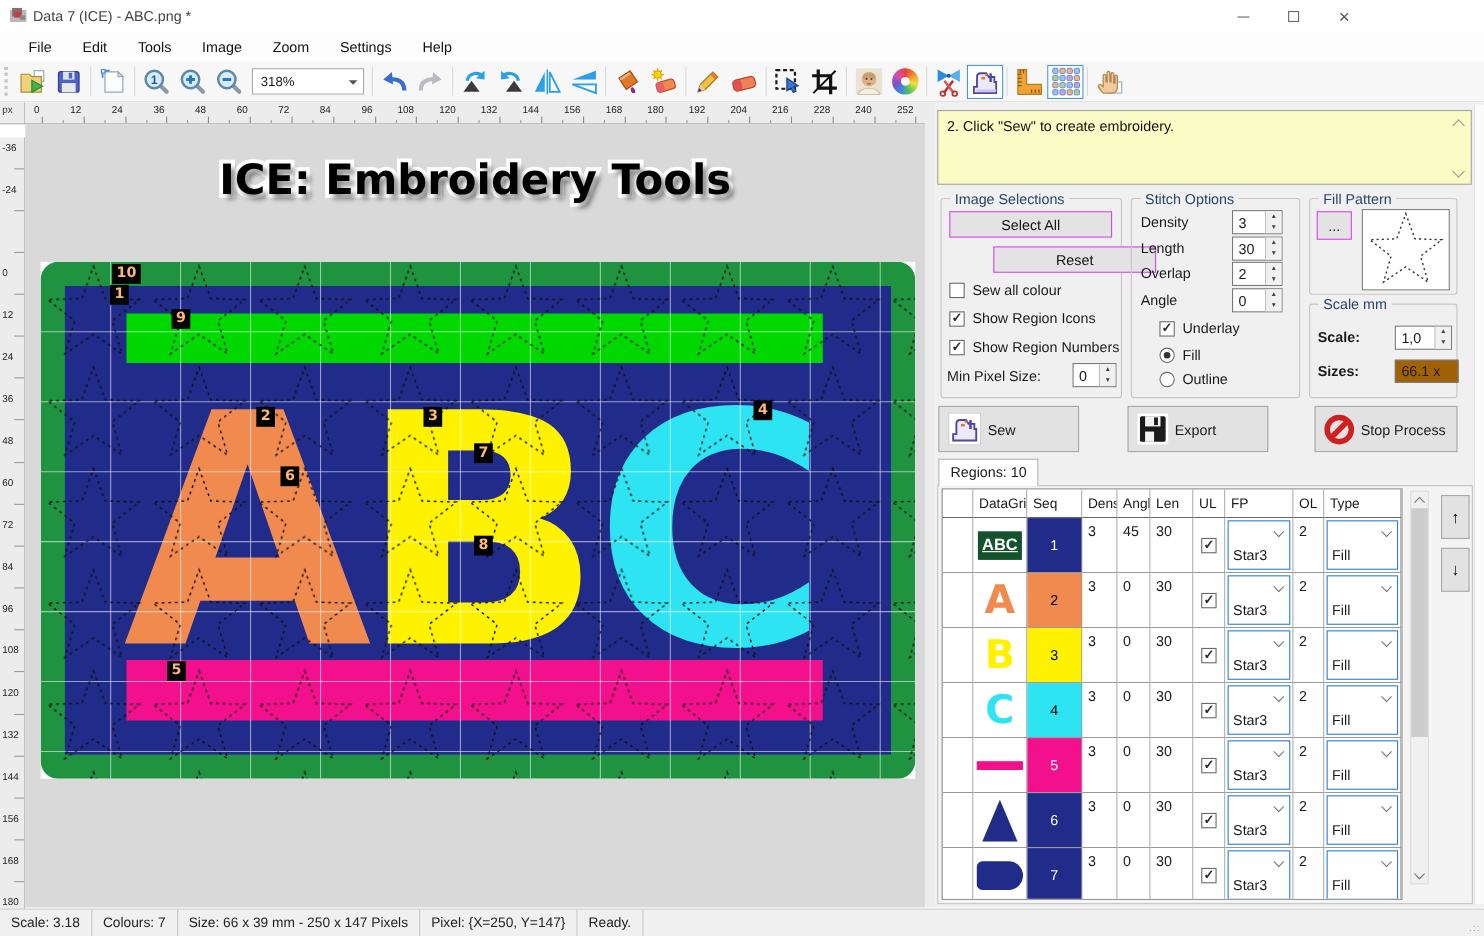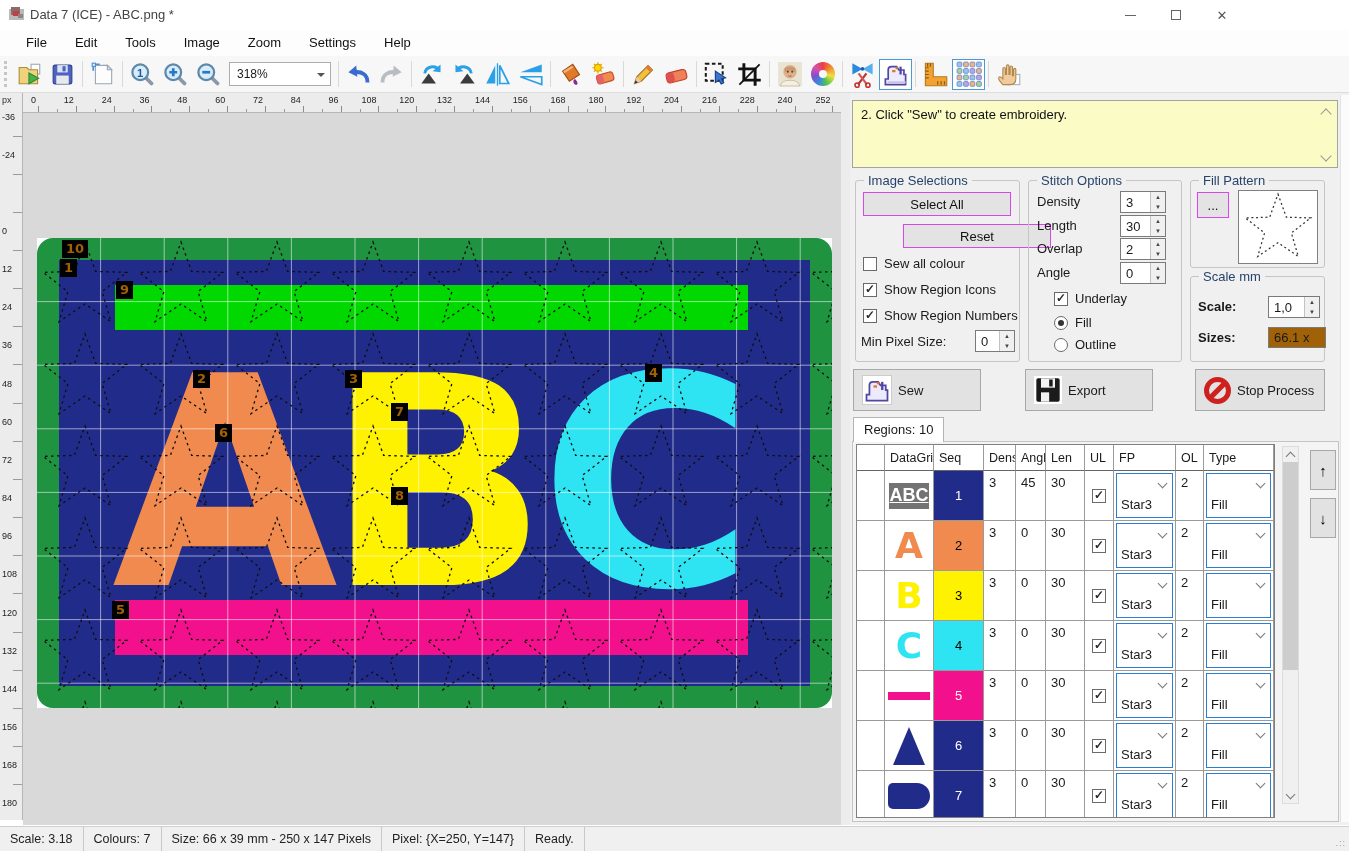--- a/index.html
+++ b/index.html
@@ -29,35 +29,35 @@
   #zoom-combo { width:102px; height:24px; background:#fff; border:1px solid #abadb3; position:relative; font-size:12px; margin:0 4px; }
   #zoom-combo .val { position:absolute; left:7px; top:4px; }
   #zoom-combo .arrow { position:absolute; right:5px; top:10px; width:0; height:0; border-left:4px solid transparent; border-right:4px solid transparent; border-top:4px solid #555; }
   #colour-wheel-icon { width:24px; height:24px; border-radius:50%;
      background:conic-gradient(#e84040,#f09030,#f0e040,#58c84a,#3888e0,#8050c8,#d84fb0,#e84040); position:relative; }
   #colour-wheel-icon:after { content:""; position:absolute; left:8px; top:8px; width:8px; height:8px; background:#f7f7f7; border-radius:50%; }
 
   
   #ruler-corner { position:absolute; left:0; top:93px; width:23px; height:20px; background:#ececec; border-right:1px solid #b5b5b5; border-bottom:1px solid #b5b5b5; font-size:9px; color:#333; padding:2px 0 0 2px; }
   #ruler-top { position:absolute; left:23px; top:93px; width:818px; height:20px; background:#ececec; border-bottom:1px solid #b5b5b5; overflow:hidden; }
-  #ruler-left { position:absolute; left:0; top:108px; width:23px; height:712px; background:#ececec; border-right:1px solid #b5b5b5; overflow:hidden; }
+  #ruler-left { position:absolute; left:0; top:125px; width:23px; height:712px; background:#ececec; border-right:1px solid #b5b5b5; overflow:hidden; }
   .rt-num { position:absolute; top:2px; width:30px; text-align:right; font-size:9px; color:#222; }
   .rt-tick { position:absolute; bottom:0; width:1px; height:6px; background:#8a8a8a; }
   .rt-mtick { position:absolute; bottom:0; width:1px; height:3px; background:#9a9a9a; }
   .rl-num { position:absolute; left:2px; font-size:9px; color:#222; }
   .rl-mtick { position:absolute; right:0; height:1px; width:9px; background:#9a9a9a; }
 
   
   #canvas { position:absolute; left:23px; top:113px; width:818px; height:712px; background:#d9d9d9; overflow:hidden; }
   #canvas-title { position:absolute; left:0; top:28px; width:818px; text-align:center;
       font-family:"DejaVu Sans", sans-serif; font-weight:bold; font-size:38px; color:#000;
       -webkit-text-stroke:7px #fff; paint-order:stroke fill;
       text-shadow: 4px 5px 5px rgba(0,0,0,0.45); letter-spacing:0px; }
   #artwork { position:absolute; left:14px; top:125px; width:795px; height:470px; background:#fff; }
-  .rlabel { position:absolute; background:#000; color:#a16207; font-weight:bold; font-size:13px; line-height:16px; padding:1px 4px; font-family:"DejaVu Sans", sans-serif; }
+  .rlabel { position:absolute; background:#000; color:#fdba74; font-weight:bold; font-size:13px; line-height:16px; padding:1px 4px; font-family:"DejaVu Sans", sans-serif;margin-left:40px; }
 
   
   #splitter { position:absolute; left:841px; top:93px; width:9px; height:732px; background:#ececec; }
   #rightpanel { position:absolute; left:850px; top:93px; width:499px; height:732px; background:#f0f0f0; }
   #panel-scroll { position:absolute; left:1340px; top:95px; width:9px; height:727px; background:#fbfbfb; border-left:1px solid #e2e2e2; }
 
   #instructions { position:absolute; left:852px; top:100px; width:486px; height:68px; background:#fbfbc6; border:1px solid #a3a3a3; padding:5px 24px 5px 8px; font-size:13px; line-height:17px; color:#111; }
   .scroll-chev { position:absolute; width:8px; height:8px; border-right:1.6px solid #999; border-bottom:1.6px solid #999; }
   #instr-up { right:860px; left:1322px; top:110px; transform:rotate(-135deg); }
   #instr-dn { left:1322px; top:152px; transform:rotate(45deg); }
@@ -452,20 +452,21 @@
     <div class="rl-num" style="top: 575.92px;">144</div>
     <div class="rl-mtick" style="top: 599.92px;"></div>
     <div class="rl-num" style="top: 614.08px;">156</div>
     <div class="rl-mtick" style="top: 638.08px;"></div>
     <div class="rl-num" style="top: 652.24px;">168</div>
     <div class="rl-mtick" style="top: 676.24px;"></div>
     <div class="rl-num" style="top: 690.4px;">180</div>
   </div>
 
 <div id="canvas">
+  <div id="canvas-title">ICE: Embroidery Tools</div>
   <div id="artwork">
     <svg id="art-svg" width="795" height="470" viewBox="0 0 795 470">
       <defs>
         <pattern id="starp" width="96" height="92" patternUnits="userSpaceOnUse">
           <path d="M48 4 L58.6 33.4 L89.8 34.4 L65.1 53.6 L73.9 83.6 L48 66 L22.1 83.6 L30.9 53.6 L6.2 34.4 L37.4 33.4 Z" fill="none" stroke="#0d0d0d" stroke-width="1.3" stroke-dasharray="2.5 3.5"></path>
         </pattern>
       </defs>
       <rect id="art-frame" x="0" y="0" width="795" height="470" rx="16" fill="#1f9340"></rect>
       <rect id="art-interior" x="22" y="22" width="751" height="426" fill="#212b8a"></rect>
       <rect id="art-bar9" x="78" y="47" width="633" height="45" fill="#00d800"></rect>
@@ -659,21 +660,21 @@
       <div class="gh">Angl</div>
       <div class="gh">Len</div>
       <div class="gh">UL</div>
       <div class="gh">FP</div>
       <div class="gh">OL</div>
       <div class="gh">Type</div>
     </div>
     <div class="grow" style="grid-template-columns: 28px 49px 50px 32px 30px 39px 29px 62px 28px 70px;">
       <div class="gc"></div>
       <div class="gc center">
-        <div style="width: 40px; height: 26px; background: #737373; color: rgb(255, 255, 255); font-weight: bold; font-size: 18px; display: flex; align-items: center; justify-content: center; text-decoration: underline;">ABC</div>
+        <div style="width: 40px; height: 26px; background: #14532d; color: rgb(255, 255, 255); font-weight: bold; font-size: 15px; display: flex; align-items: center; justify-content: center; text-decoration: underline;">ABC</div>
       </div>
       <div class="gc seq" style="background: rgb(33, 43, 138); color: rgb(255, 255, 255);">1</div>
       <div class="gc num">3</div>
       <div class="gc num">45</div>
       <div class="gc num">30</div>
       <div class="gc center">
         <span class="cb checked"></span>
       </div>
       <div class="gc">
         <div class="dd">

